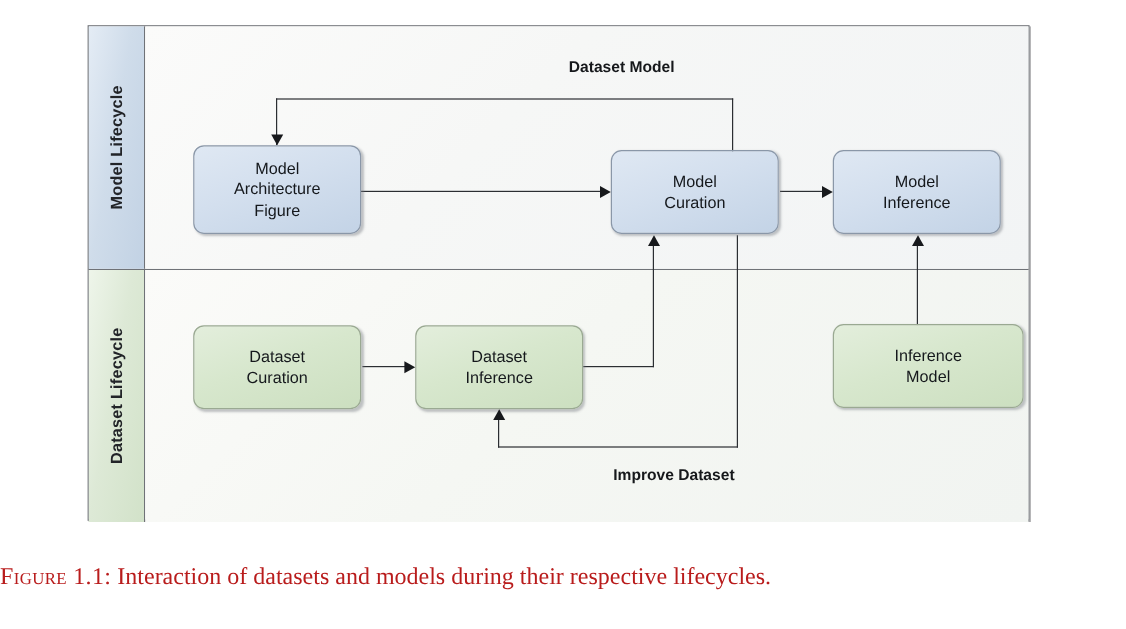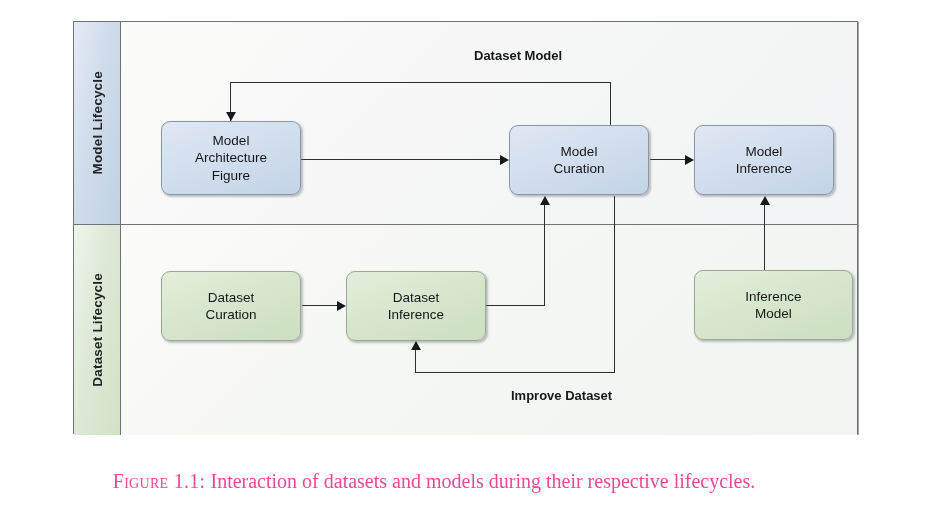--- a/index.html
+++ b/index.html
@@ -99,23 +99,23 @@
 
   .edge-label{
     position:absolute;
     font-size:13px;font-weight:bold;color:#16181b;
     white-space:nowrap;z-index:6;
   }
 
   
   .caption{
     position:absolute;left:0;top:470px;width:868px;
-    text-align:center;
+    text-align:left;
     font-family:"Liberation Serif", serif;
-    font-size:20px;color:#ec4899;
+    font-size:20px;color:#b91c1c;
   }
   .caption .fig-word{font-variant:small-caps;letter-spacing:.3px;}
 </style>
 </head>
 <body>
 
 <div id="figure-root">
 
   <div class="lane-frame">
 

